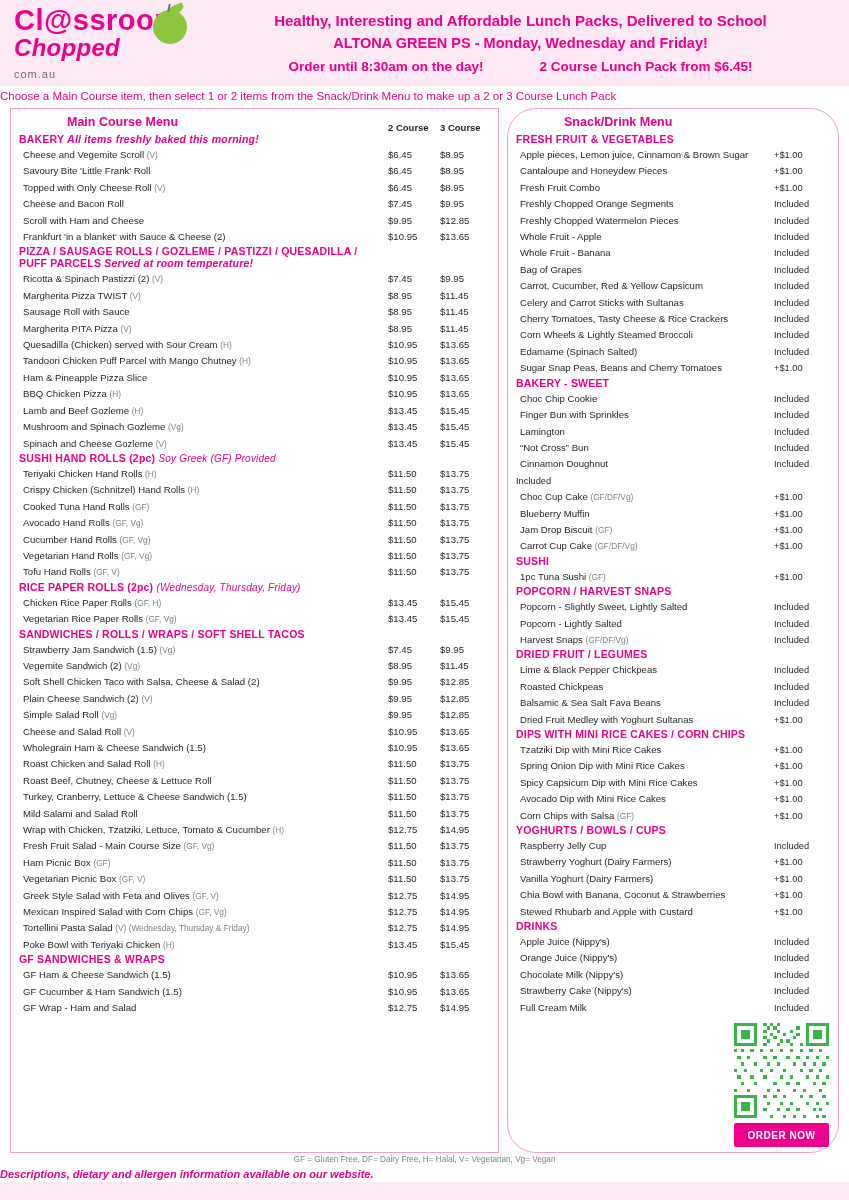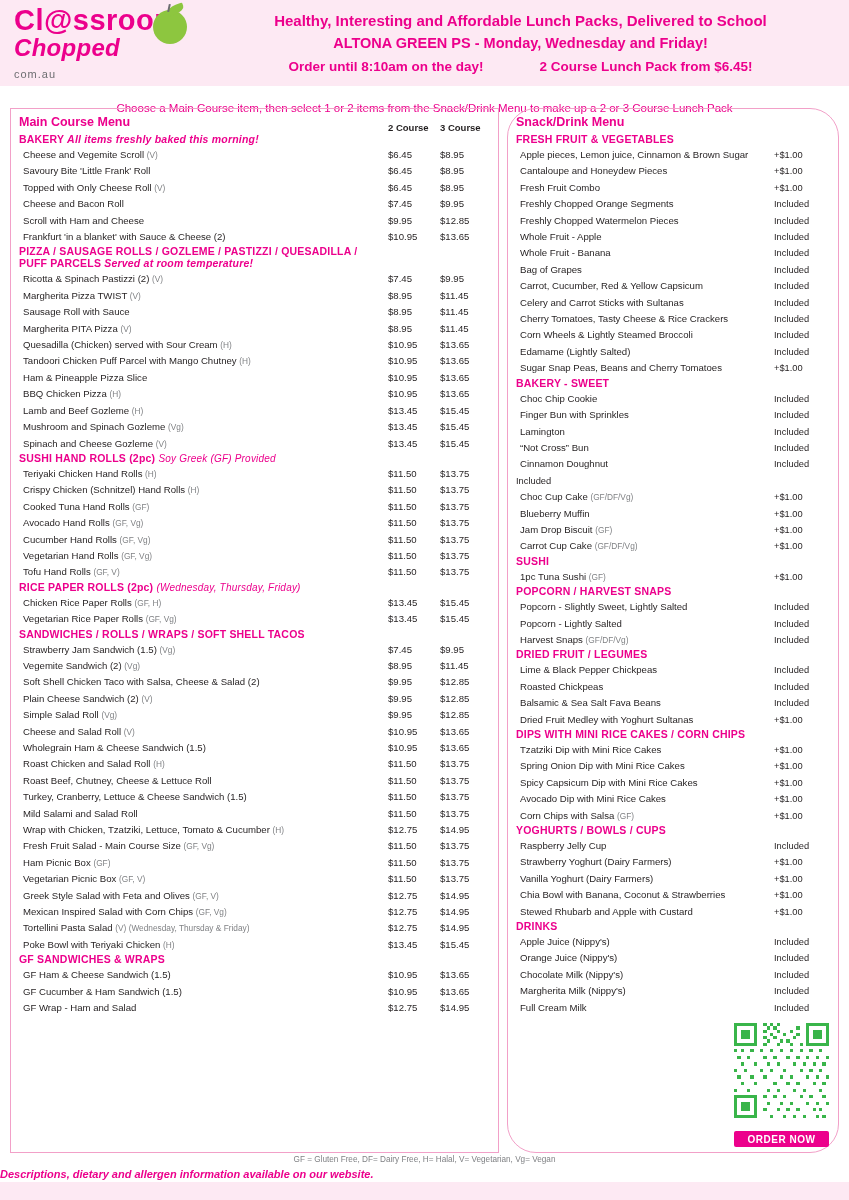--- a/index.html
+++ b/index.html
@@ -55,42 +55,43 @@
     left: 15px; top: -6px; transform: rotate(12deg);
   }
   .header-text { flex: 1; text-align: center; padding-right: 4px; }
   .hl1 { font-size: 15px; font-weight: bold; color: #ec008c; margin-bottom: 6px; }
   .hl2 { font-size: 14.5px; font-weight: bold; color: #ec008c; margin-bottom: 8px; }
   .hl3 { display: flex; justify-content: center; gap: 56px; }
   .hl3 span { font-size: 13.5px; font-weight: bold; color: #ec008c; }
 
   
   .subhead {
-    height: 22px; text-align: center; font-size: 11.5px; color: #ec008c;
-    padding-top: 16px;
+    height: 22px; font-size: 11.5px; color: #ec008c;
+    padding-top: 4px;
   }
 
   
   .columns {
     display: flex;
     padding: 0 10px;
     gap: 8px;
     height: 1045px;
   }
   .col {
     border: 1px solid #f2a0c8;
     padding: 6px 8px 4px 8px;
     position: relative;
   }
   .col-left { width: 489px; }
   .col-right { width: 332px; flex: 1; border-radius: 29px; }
 
   .col-title {
     font-size: 12.5px; font-weight: bold; color: #ec008c;
     margin-bottom: 4px;
+    margin-left: 48px;
   }
   .col-head-row { display: flex; align-items: flex-end; }
   .col-head-row .col-title { flex: 1; }
   .price-head { font-size: 9.5px; font-weight: bold; color: #231f20; }
   .ph1 { width: 52px; text-align: left; }
   .ph2 { width: 50px; text-align: left; }
 
   .section-title {
     font-size: 10.5px; font-weight: bold; color: #ec008c;
     margin-bottom: 2px; letter-spacing: .2px;
@@ -131,21 +132,21 @@
   }
 
   
   .qr {
     position: absolute; right: 9px; bottom: 34px;
     width: 95px; height: 95px; background: #fff;
   }
   .qr-grid { width: 95px; height: 95px; display: block; }
   .order-btn {
     position: absolute; right: 9px; bottom: 5px;
-    width: 95px; height: 16px; background: #ec008c; color: #fff;
+    width: 95px; height: 24px; background: #ec008c; color: #fff;
     font-size: 10px; font-weight: bold; letter-spacing: .5px;
     display: flex; align-items: center; justify-content: center;
     border-radius: 2px;
   }
 </style>
 </head>
 <body>
 
 <div class="page">
 
@@ -158,21 +159,21 @@
         <div class="apple">
           <div class="leaf"></div>
             <div class="stem"></div>
         </div>
       </div>
     </div>
     <div class="header-text">
       <div class="hl1">Healthy, Interesting and Affordable Lunch Packs, Delivered to School</div>
       <div class="hl2">ALTONA GREEN PS - Monday, Wednesday and Friday!</div>
       <div class="hl3">
-        <span>Order until 8:10am on the day!</span>
+        <span>Order until 8:30am on the day!</span>
         <span>2 Course Lunch Pack from $6.45!</span>
       </div>
     </div>
   </div>
 
   <div class="subhead">Choose a Main Course item, then select 1 or 2 items from the Snack/Drink Menu to make up a 2 or 3 Course Lunch Pack</div>
 
   <div class="columns">
 
     <div class="col col-left">
@@ -477,21 +478,21 @@
           </div>
           <div class="row">
             <div class="name">Cherry Tomatoes, Tasty Cheese &amp; Rice Crackers</div>
             <div class="rp">Included</div>
           </div>
           <div class="row">
             <div class="name">Corn Wheels &amp; Lightly Steamed Broccoli</div>
             <div class="rp">Included</div>
           </div>
           <div class="row">
-            <div class="name">Edamame (Lightly Salted)</div>
+            <div class="name">Edamame (Spinach Salted)</div>
             <div class="rp">Included</div>
           </div>
           <div class="row">
             <div class="name">Sugar Snap Peas, Beans and Cherry Tomatoes</div>
             <div class="rp">+$1.00</div>
           </div>
           <div class="section-title">BAKERY - SWEET</div>
           <div class="row">
             <div class="name">Choc Chip Cookie</div>
             <div class="rp">Included</div>
@@ -615,21 +616,21 @@
           </div>
           <div class="row">
             <div class="name">Orange Juice (Nippy's)</div>
             <div class="rp">Included</div>
           </div>
           <div class="row">
             <div class="name">Chocolate Milk (Nippy's)</div>
             <div class="rp">Included</div>
           </div>
           <div class="row">
-            <div class="name">Margherita Milk (Nippy's)</div>
+            <div class="name">Strawberry Cake (Nippy's)</div>
             <div class="rp">Included</div>
           </div>
           <div class="row">
             <div class="name">Full Cream Milk</div>
             <div class="rp">Included</div>
           </div>
         </div>
 
       <div class="qr">
         <svg class="qr-grid" viewBox="0 0 29 29" shape-rendering="crispEdges">

